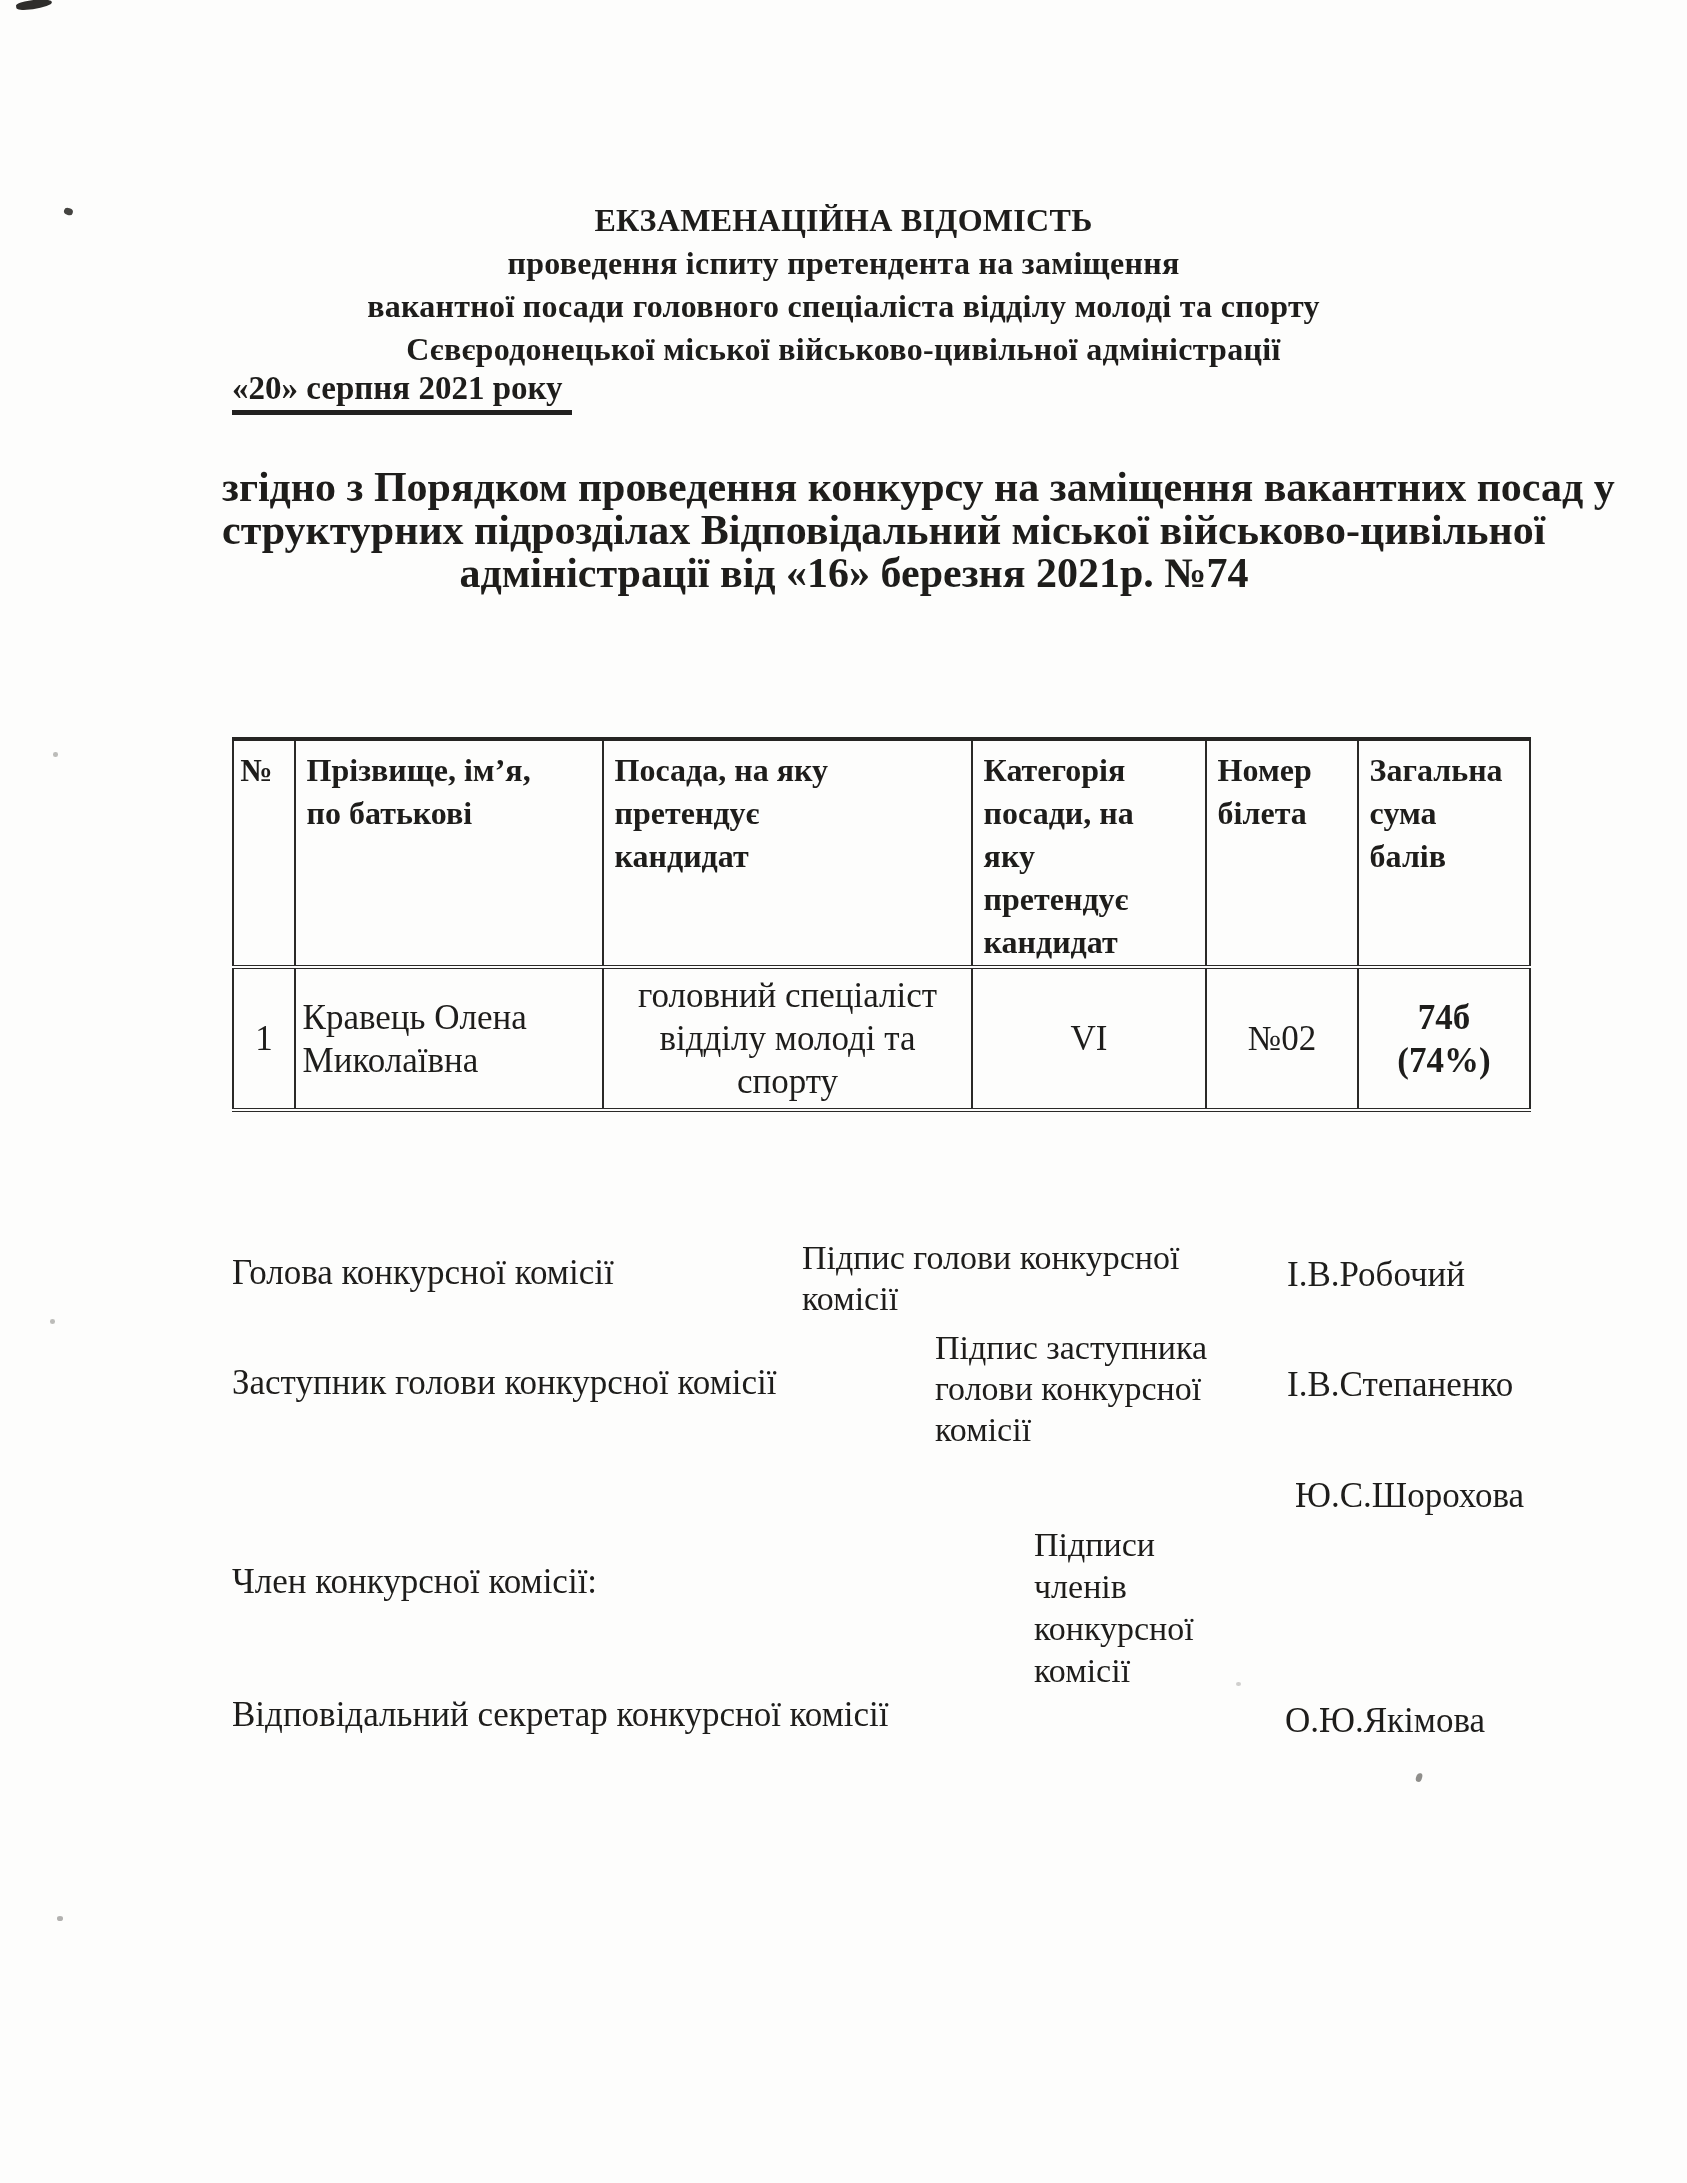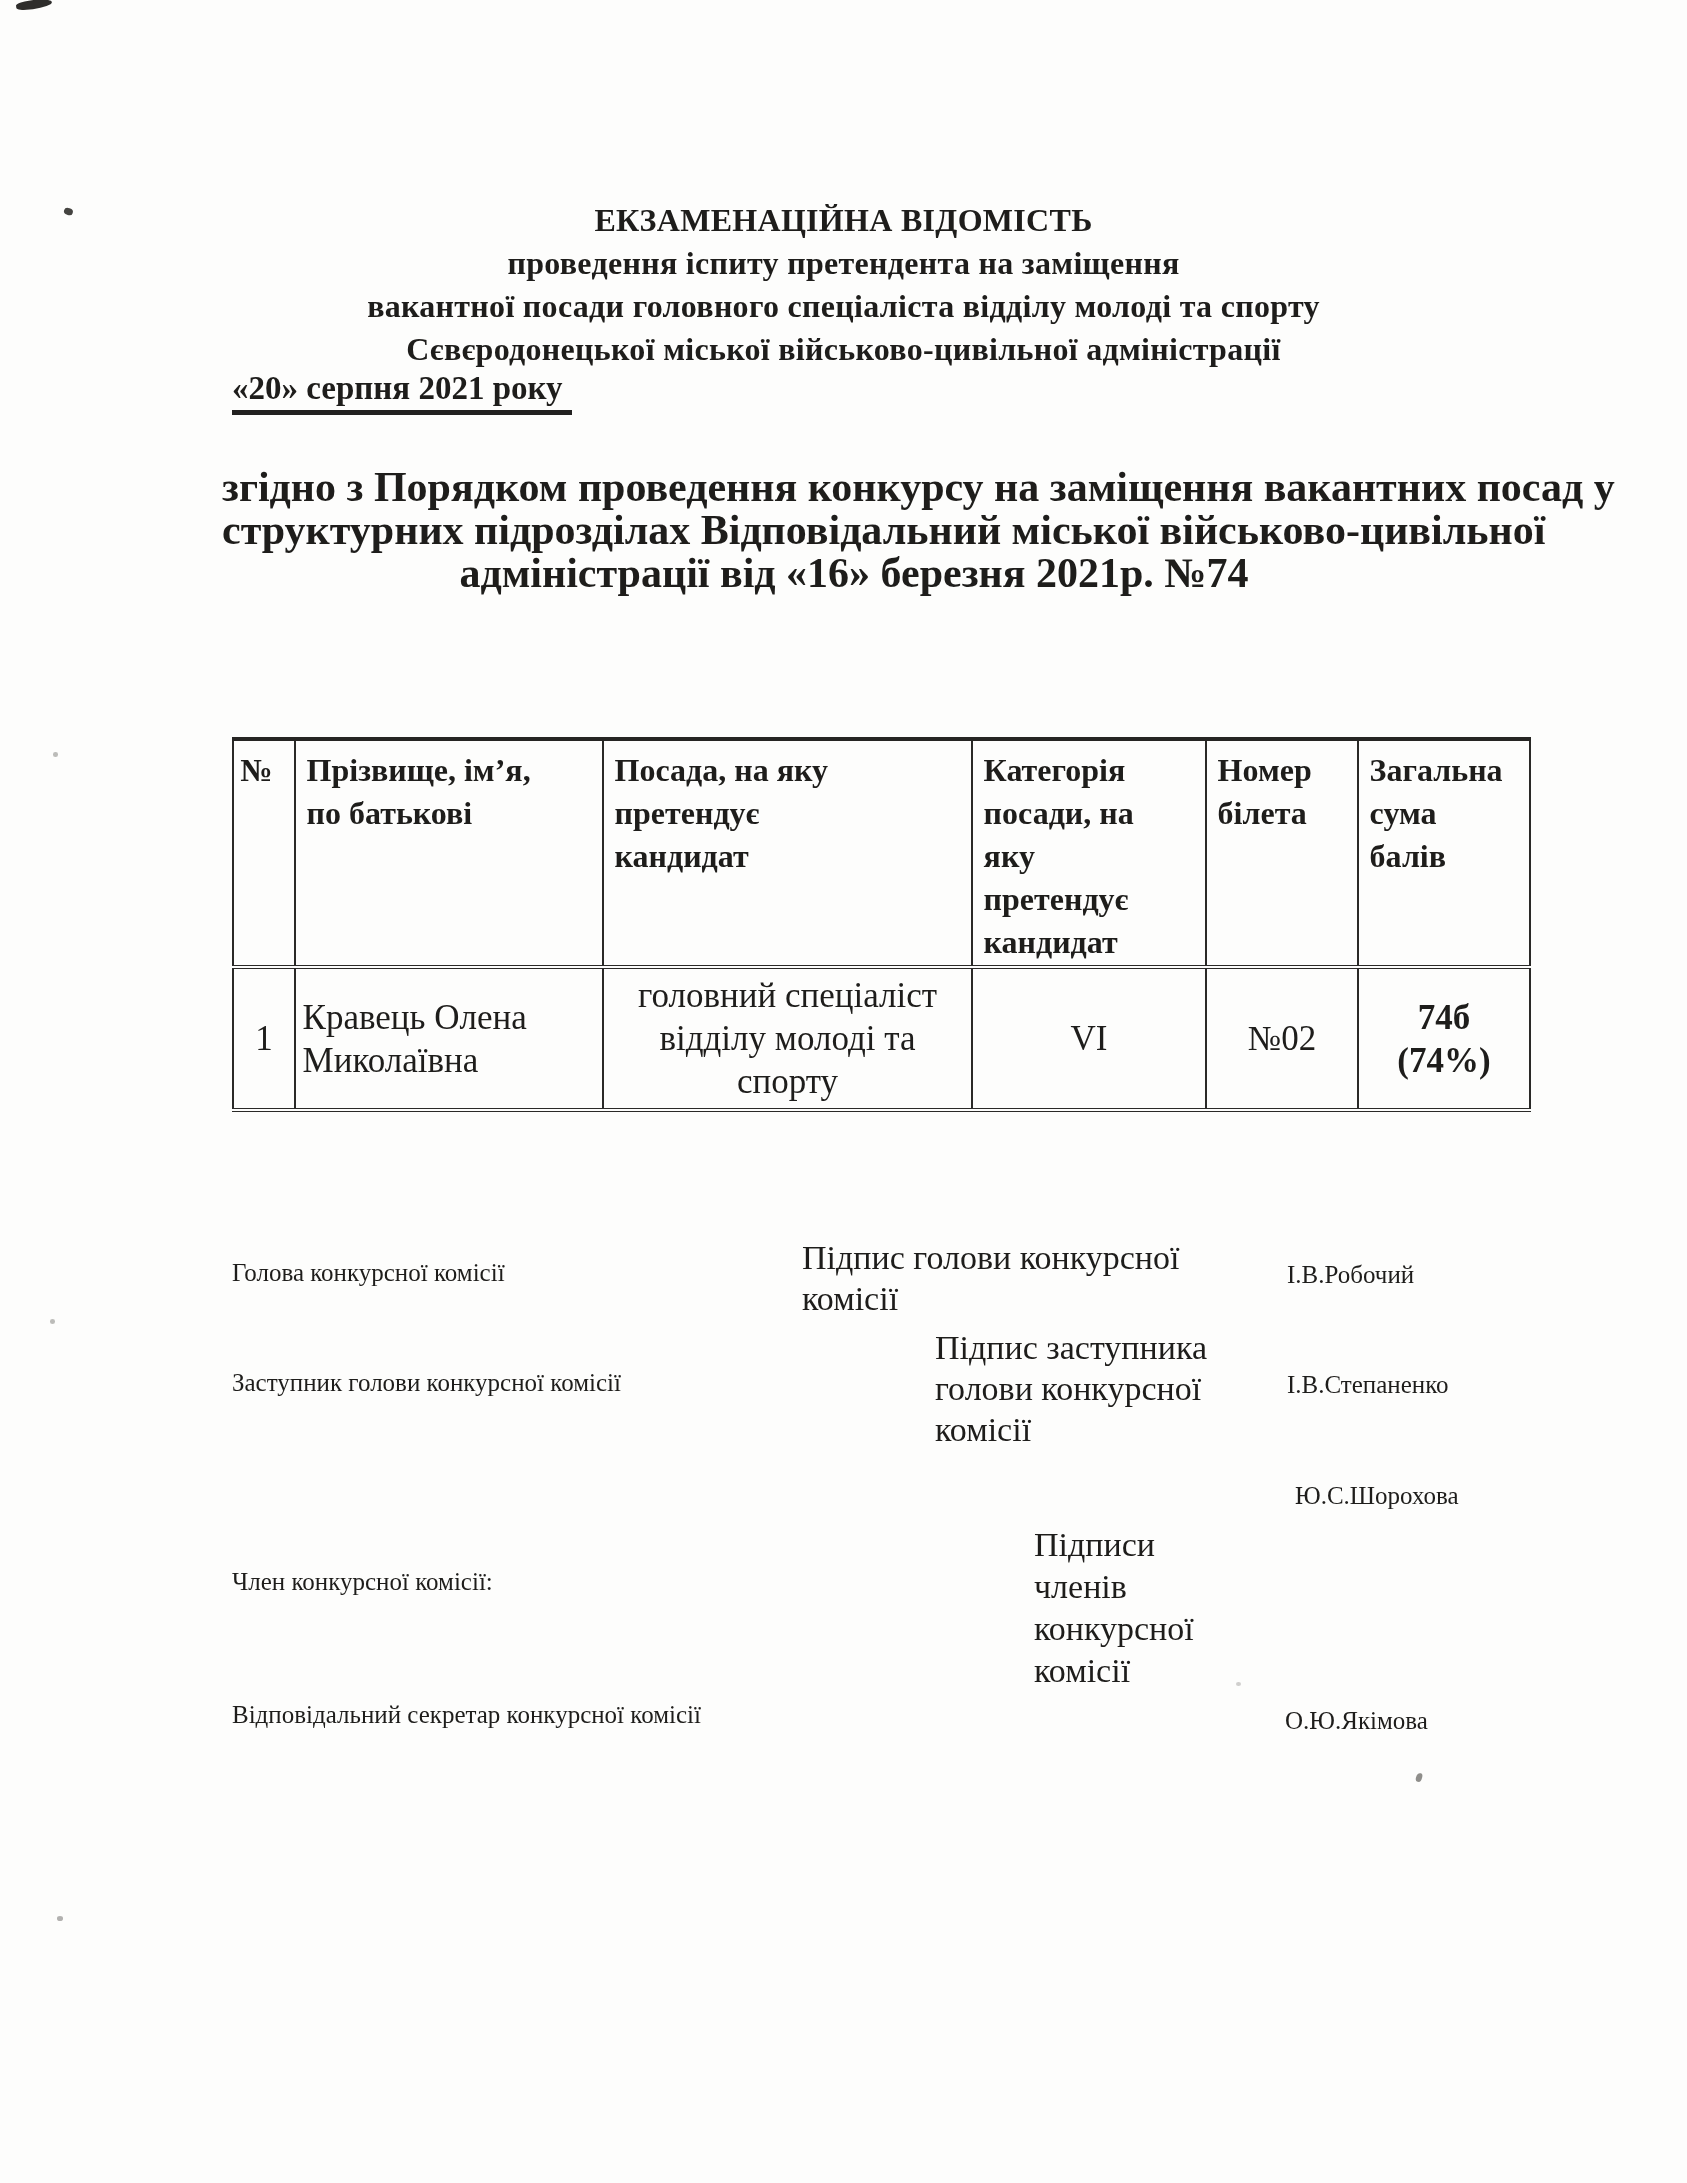--- a/index.html
+++ b/index.html
@@ -95,21 +95,21 @@
   td.cell-num { text-align: center; }
   td.cell-name { text-align: left; padding-left: 12px; }
   td.cell-position { text-align: center; }
   td.cell-category { text-align: center; margin-top: 7px; }
   td.cell-ticket { text-align: center; font-family: Liberation Serif, serif; }
   td.cell-score { text-align: center; font-weight: bold; }
 
   
   .sig-label, .sig-name, .sig-note {
     position: absolute;
-    font-size: 25px;
+    font-size: 35px;
     line-height: 41px;
     white-space: nowrap;
   }
   .sig-note { font-size: 34px; white-space: normal; }
 
   .sig-label-1 { left: 232px; top: 1252px; }
   .sig-note-1  { left: 802px; top: 1237px; width: 437px; }
   .sig-name-1  { left: 1287px; top: 1254px; }
 
   .sig-label-2 { left: 232px; top: 1362px; }

